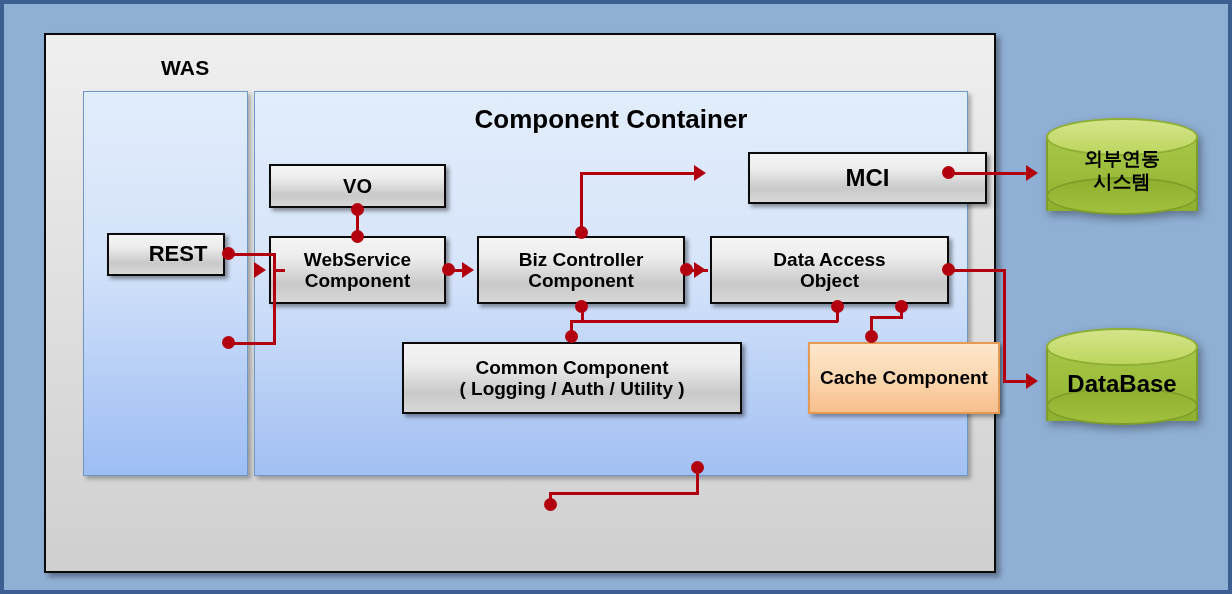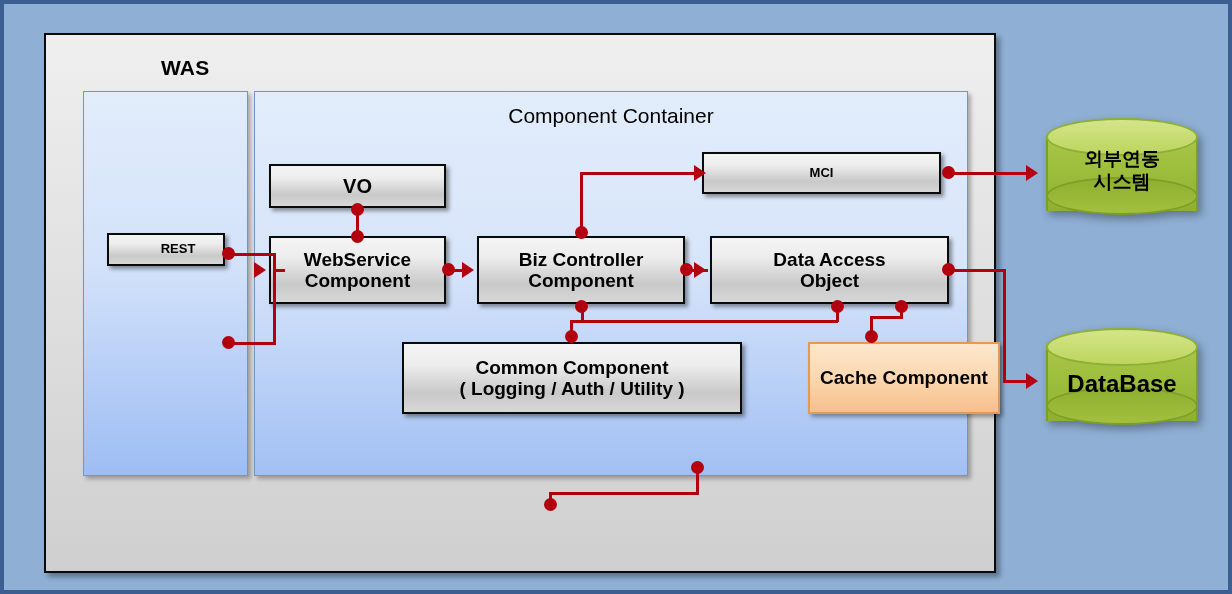--- a/index.html
+++ b/index.html
@@ -52,21 +52,21 @@
   
   #cc-panel {
     left: 250px; top: 87px; width: 714px; height: 385px;
     background: linear-gradient(180deg, #E2EDFB 0%, #D7E5FA 45%, #A2C0F3 100%);
     border: 1px solid #6F97C6;
     box-shadow: 3px 3px 4px rgba(0,0,0,0.28);
   }
   #cc-title {
     left: 250px; top: 100px; width: 714px;
     text-align: center;
-    font-size: 21px; font-weight: normal; color: #000;
+    font-size: 26px; font-weight: bold; color: #000;
   }
 
   
   .gbox {
     background: linear-gradient(180deg, #F4F4F4 0%, #EDEDED 30%, #C9C9C9 72%, #D7D7D7 100%);
     border: 2px solid #0A0A0A;
     box-shadow: 3px 3px 4px rgba(0,0,0,0.4);
     display: flex; align-items: center; justify-content: center;
     text-align: center;
     font-weight: bold;
@@ -89,28 +89,28 @@
   .bbox {
     background: linear-gradient(180deg, #D9E6FA 0%, #CCDDF8 50%, #AFC9F2 100%);
     border: 2px solid #6D96C7;
     box-shadow: 3px 3px 4px rgba(0,0,0,0.3);
     display: flex; align-items: center; justify-content: center;
     text-align: center;
     font-weight: bold; color: #000;
   }
 
   
-  #box-rest      { left: 103px; top: 229px; width: 118px; height: 33px; font-size: 13px; padding-left: 24px; }
+  #box-rest      { left: 103px; top: 229px; width: 118px; height: 43px; font-size: 22px; padding-left: 24px; }
   #box-soap      { left: 103px; top: 317px; width: 118px; height: 43px; font-size: 19px; }
   #box-xml       { left: 156px; top: 393px; width: 188px; height: 55px; font-size: 16px; }
 
   #box-vo        { left: 265px; top: 160px; width: 177px; height: 44px; font-size: 20px; }
   #box-wsc       { left: 265px; top: 232px; width: 177px; height: 68px; font-size: 19px; }
   #box-bizc      { left: 473px; top: 232px; width: 208px; height: 68px; font-size: 19px; }
-  #box-mci       { left: 698px; top: 148px; width: 239px; height: 42px; font-size: 13px; }
+  #box-mci       { left: 744px; top: 148px; width: 239px; height: 52px; font-size: 24px; }
   #box-dao       { left: 706px; top: 232px; width: 239px; height: 68px; font-size: 19px; }
   #box-common    { left: 398px; top: 338px; width: 340px; height: 72px; font-size: 19px; }
   #box-cache     { left: 768px; top: 338px; width: 192px; height: 72px; font-size: 19px; }
   #box-scheduler { left: 79px; top: 502px; width: 885px; height: 42px; font-size: 20px; }
 
   
   .cyl { }
   .cyl .body {
     position: absolute; left: 0; right: 0;
     background: linear-gradient(180deg, #A9C64A 0%, #9FBF3E 40%, #8FB02F 100%);

